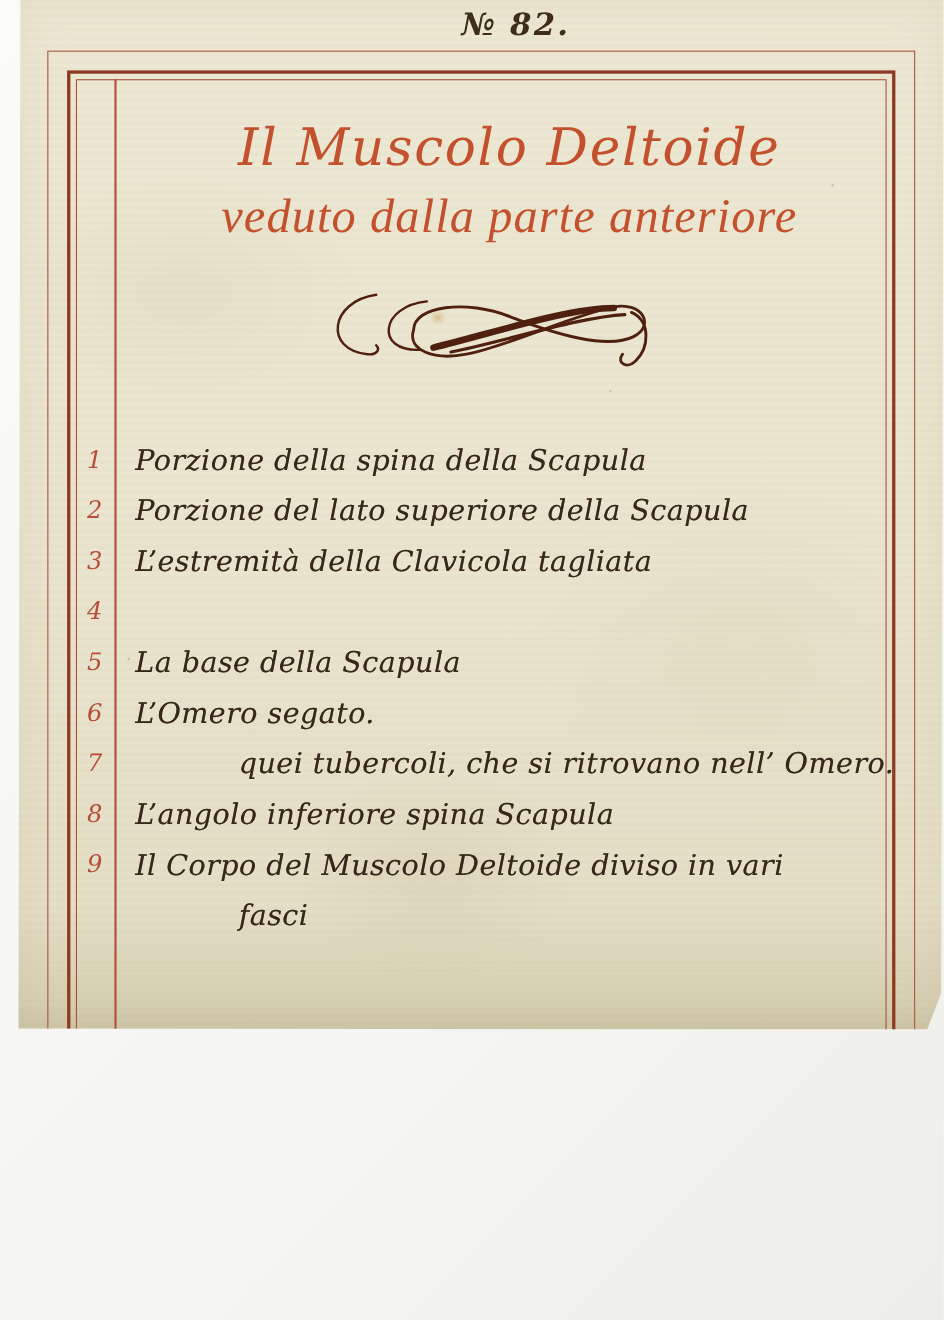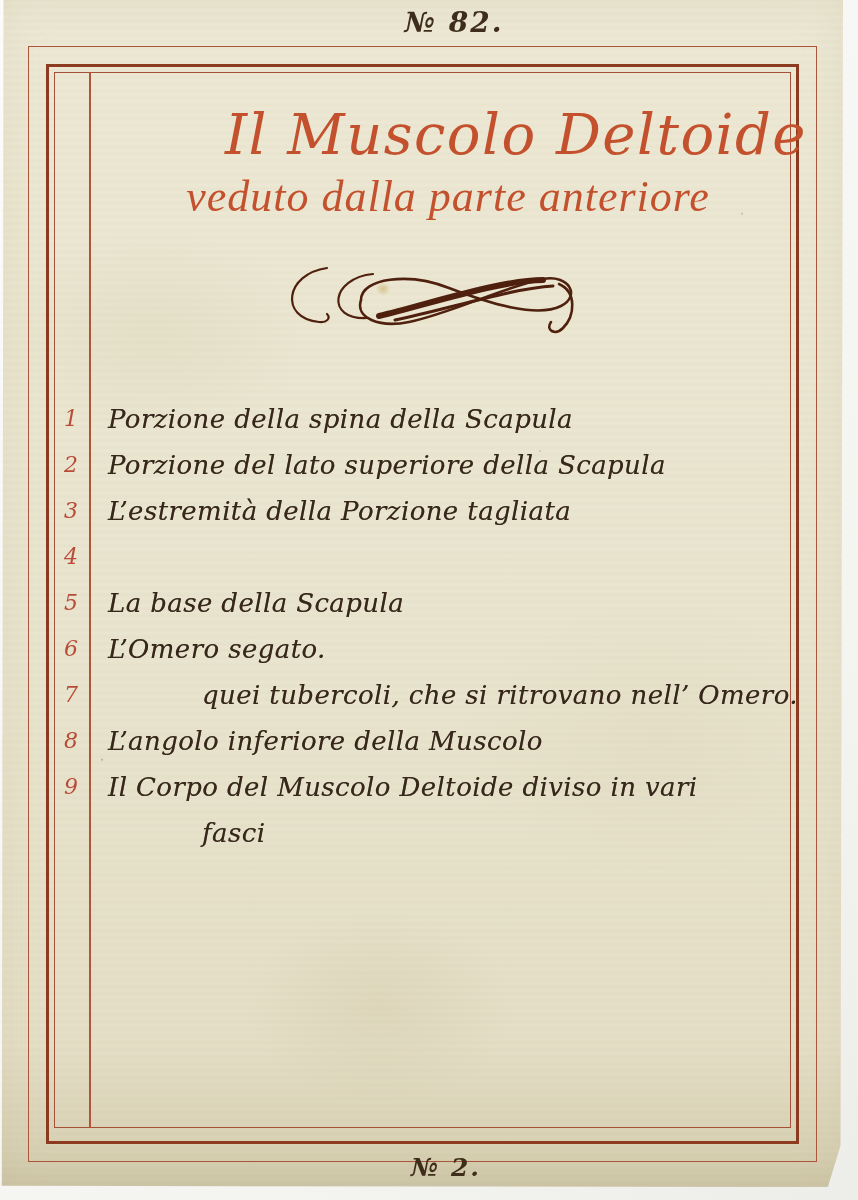--- a/index.html
+++ b/index.html
@@ -4,21 +4,21 @@
 <style>
   * { margin:0; padding:0; box-sizing:border-box; }
   html,body { width:858px; height:1200px; overflow:hidden; background:#f7f7f5; }
   .page {
     position:relative; width:858px; height:1200px;
     background:linear-gradient(135deg,#fbfbfa 0%,#f4f4f1 70%,#ededea 100%);
     font-family:"DejaVu Serif","Liberation Serif",serif;
   }
   
   .paper {
-    position:absolute; left:1px; top:0; width:842px; height:1187px;
+    position:absolute; left:16px; top:0; width:842px; height:936px;
     background:
       radial-gradient(10px 9px at 382px 289px, rgba(199,166,88,0.55), rgba(199,166,88,0) 75%),
       radial-gradient(240px 160px at 18% 28%, rgba(205,196,162,0.20), rgba(205,196,162,0) 65%),
       radial-gradient(300px 220px at 78% 62%, rgba(210,200,168,0.18), rgba(210,200,168,0) 65%),
       radial-gradient(200px 150px at 45% 85%, rgba(196,186,150,0.22), rgba(196,186,150,0) 65%),
       radial-gradient(2px 2px at 12% 64%, rgba(120,100,70,0.5), rgba(120,100,70,0) 80%),
       radial-gradient(2px 2px at 88% 18%, rgba(120,100,70,0.4), rgba(120,100,70,0) 80%),
       radial-gradient(2px 2px at 64% 38%, rgba(120,100,70,0.35), rgba(120,100,70,0) 80%),
       repeating-linear-gradient(180deg, rgba(160,148,110,0.05) 0px, rgba(160,148,110,0) 3px, rgba(160,148,110,0.05) 7px),
       linear-gradient(180deg,#ede9d5 0%, #eae5cf 55%, #e5dfc7 88%, #d8d1b4 97%, #cfc7a9 100%);
@@ -33,21 +33,21 @@
   
   .mark {
     position:absolute; font-style:italic; font-weight:bold; color:#3e2d1a;
     letter-spacing:2px; white-space:nowrap;
   }
   .mark-top    { top:6px;    left:50%; transform:translateX(-50%); margin-left:32px; font-size:28px; }
   .mark-bottom { top:1153px; left:50%; transform:translateX(-50%); margin-left:24px; font-size:25px; }
   
   .title { position:absolute; top:102px; left:88px; right:36px; text-align:center;
            font-style:italic; color:#c4512d; }
-  .title-l1 { font-size:56px; line-height:66px; letter-spacing:1.5px;text-align:right; }
+  .title-l1 { font-size:47px; line-height:66px; letter-spacing:1.5px; }
   .title-l2 { font-size:44px; line-height:58px; letter-spacing:1px;font-family:Liberation Serif, serif; }
   
   .ornament { position:absolute; left:268px; top:256px; width:336px; height:88px; }
   
   .list { position:absolute; left:53px; top:396px; right:40px; font-style:italic; }
   .row  { display:flex; align-items:flex-start; }
   .num  {
     flex:0 0 30px; text-align:right; padding-right:6px;
     font-size:22px; line-height:46px; color:#b84c38; font-style:italic;
   }
@@ -97,21 +97,21 @@
       <div class="row">
         <div class="num">2</div>
         <div class="itext">
           <div>Porzione del lato superiore della Scapula</div>
 
         </div>
       </div>
       <div class="row">
         <div class="num">3</div>
         <div class="itext">
-          <div>L’estremità della Porzione tagliata</div>
+          <div>L’estremità della Clavicola tagliata</div>
 
         </div>
       </div>
       <div class="row">
         <div class="num">4</div>
         <div class="itext">
         </div>
       </div>
       <div class="row">
         <div class="num">5</div>
@@ -129,21 +129,21 @@
       </div>
       <div class="row">
         <div class="num">7</div>
         <div class="itext">
           <div class="line2">quei tubercoli, che si ritrovano nell’ Omero.</div>
         </div>
       </div>
       <div class="row">
         <div class="num">8</div>
         <div class="itext">
-          <div>L’angolo inferiore della Muscolo</div>
+          <div>L’angolo inferiore spina Scapula</div>
 
         </div>
       </div>
       <div class="row">
         <div class="num">9</div>
         <div class="itext">
           <div>Il Corpo del Muscolo Deltoide diviso in vari</div>
           <div class="line2">fasci</div>
         </div>
       </div>

